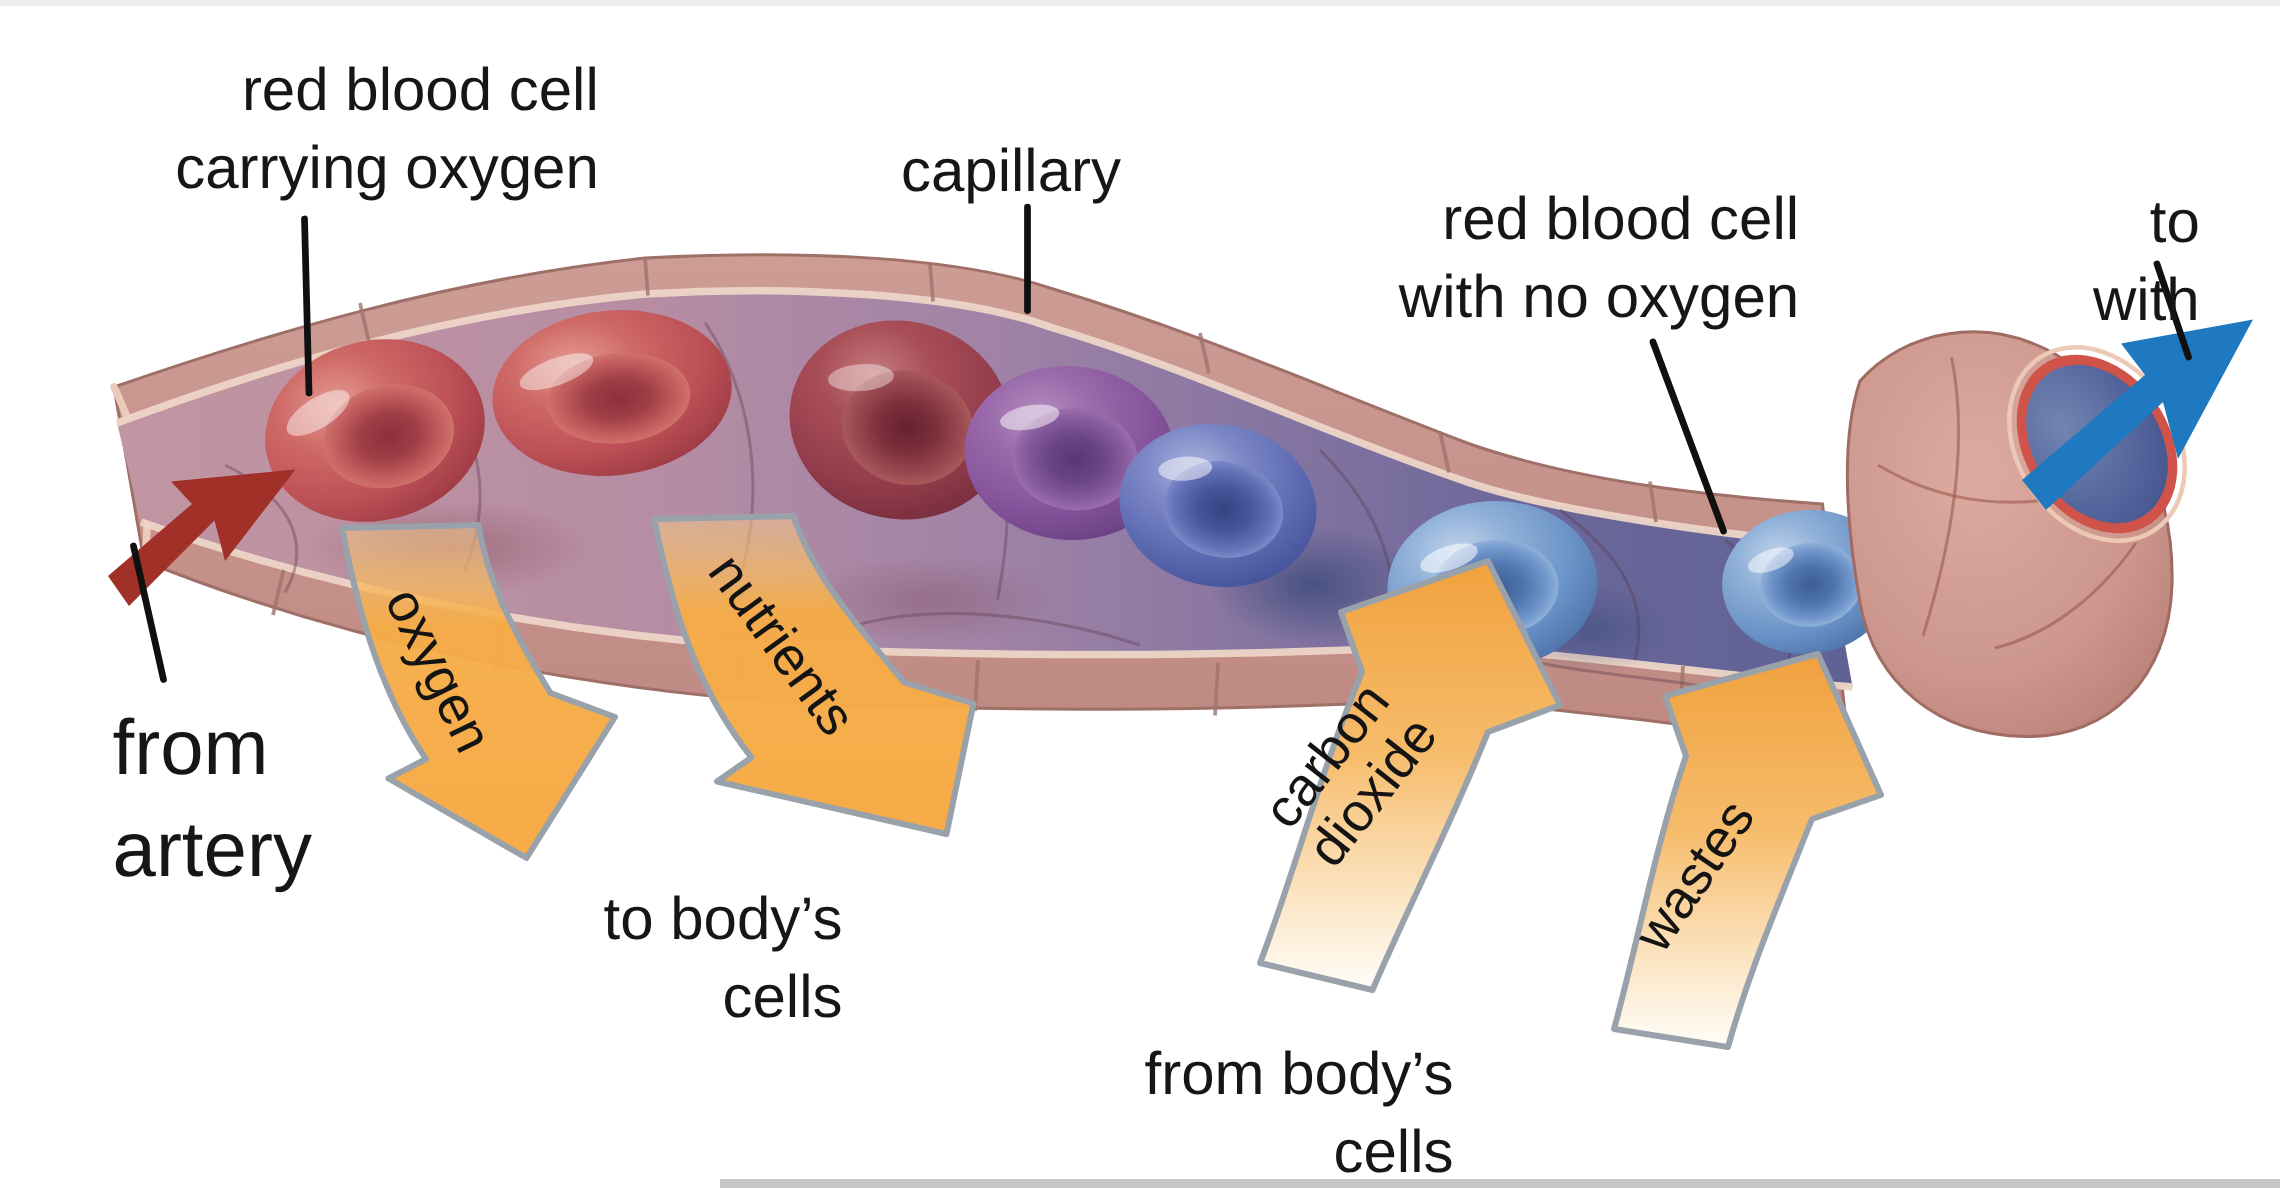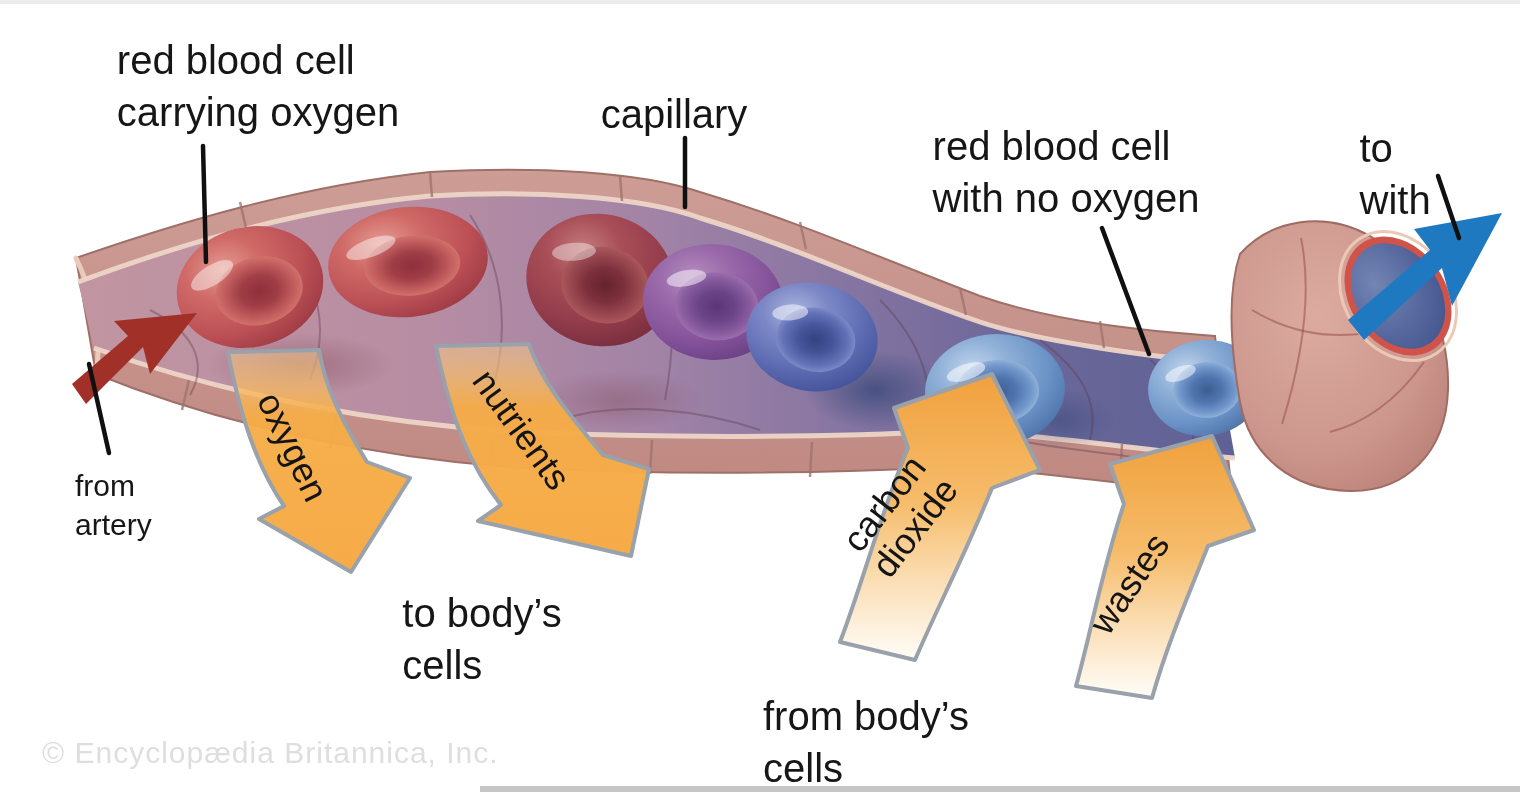--- a/index.html
+++ b/index.html
@@ -1,28 +1,28 @@
 <!DOCTYPE html>
 <html><head>
 <meta charset="utf-8">
 <style>
   html,body{margin:0;padding:0;background:#fff;}
   #stage{position:relative;width:1520px;height:792px;overflow:hidden;background:#ffffff;
          font-family:"Liberation Sans", sans-serif;}
   #art{position:absolute;left:0;top:0;}
   .lbl{position:absolute;color:#161616;font-size:40px;line-height:1.3;
-       white-space:pre-line;text-align:left;transform:translateX(-50%);}
+       white-space:pre-line;text-align:right;transform:translateX(-50%);}
   .lbl.left{transform:none;text-align:left;}
   .flow-lbl{position:absolute;color:#141414;font-size:36px;line-height:1.08;
        white-space:pre-line;text-align:center;transform-origin:center;}
   #lbl-rbc-oxygen{left:258px;top:34px;}
   #lbl-capillary{left:674px;top:88px;}
   #lbl-rbc-no-oxygen{left:1066px;top:120px;}
   #lbl-to-vein{left:1413px;top:122px;}
-  #lbl-from-artery{left:75px;top:466px;font-size:30px;}
+  #lbl-from-artery{left:75px;top:466px;font-size:52px;}
   #lbl-to-body{left:482px;top:587px;}
   #lbl-from-body{left:866px;top:690px;}
   #flow-oxygen{left:292px;top:447px;transform:translate(-50%,-50%) rotate(64deg);}
   #flow-nutrients{left:521px;top:430px;transform:translate(-50%,-50%) rotate(54deg);}
   #flow-co2{left:900px;top:516px;transform:translate(-50%,-50%) rotate(-52deg);}
   #flow-wastes{left:1130px;top:584px;transform:translate(-50%,-50%) rotate(-56deg);}
   #credit{position:absolute;left:42px;top:736px;font-size:30px;color:#c4c4c4;
           opacity:.55;letter-spacing:1px;}
 </style>
 </head>
@@ -270,15 +270,14 @@
 cells</div>
 <div class="lbl" id="lbl-from-body">from body’s
 cells</div>
 
 <div class="flow-lbl" id="flow-oxygen">oxygen</div>
 <div class="flow-lbl" id="flow-nutrients">nutrients</div>
 <div class="flow-lbl" id="flow-co2">carbon
 dioxide</div>
 <div class="flow-lbl" id="flow-wastes">wastes</div>
 
-<div id="credit">© Encyclopædia Britannica, Inc.</div>
 
 </div>
 
 </body></html>

